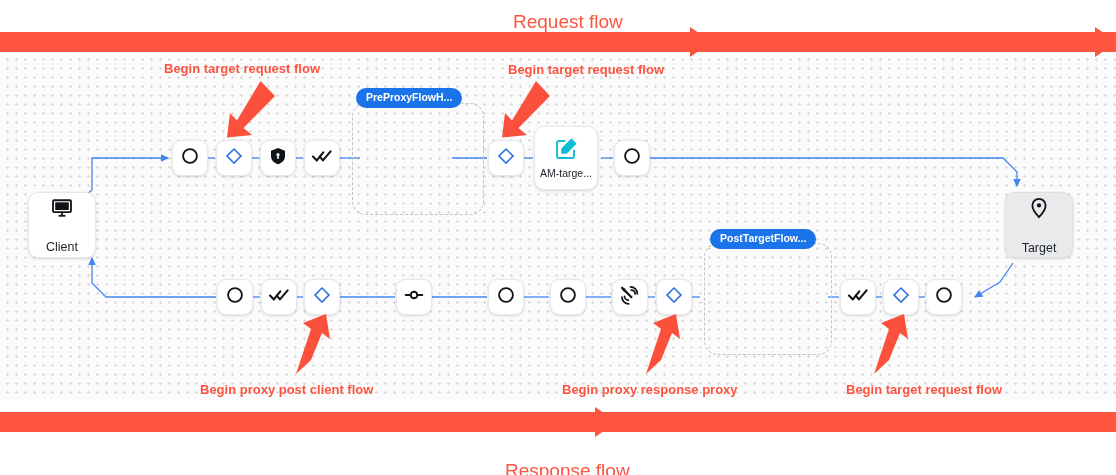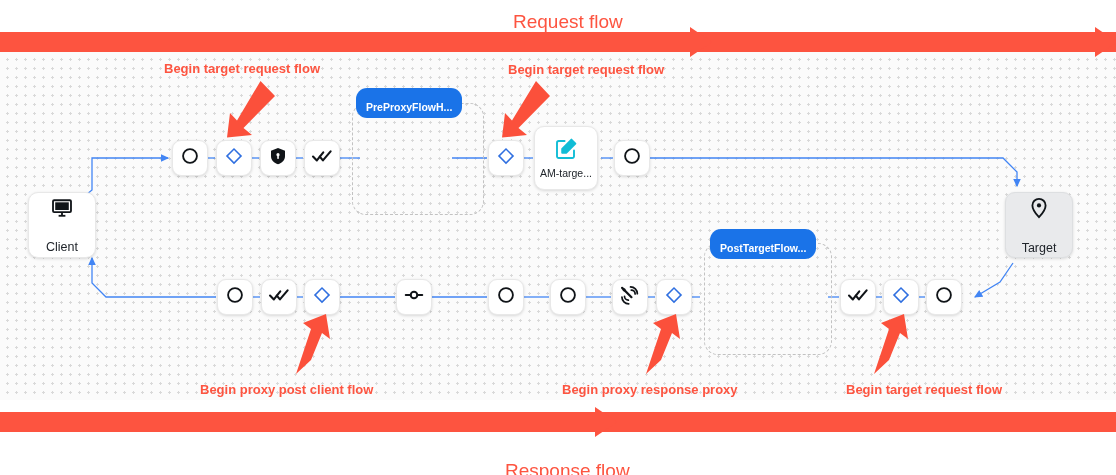--- a/index.html
+++ b/index.html
@@ -121,21 +121,21 @@
     position: absolute;
     border: 1.4px dashed #c2c2c2;
     border-radius: 14px;
   }
   .group-chip {
     position: absolute;
     background: #1a73e8;
     color: #ffffff;
     font-size: 10.5px;
     font-weight: bold;
-    padding: 14px 10px 5px 10px;
+    padding: 4px 10px 5px 10px;
     border-radius: 11px;
     white-space: nowrap;
     line-height: 1;
   }
 
   
   .anno {
     position: absolute;
     color: #fd5440;
     font-weight: bold;

